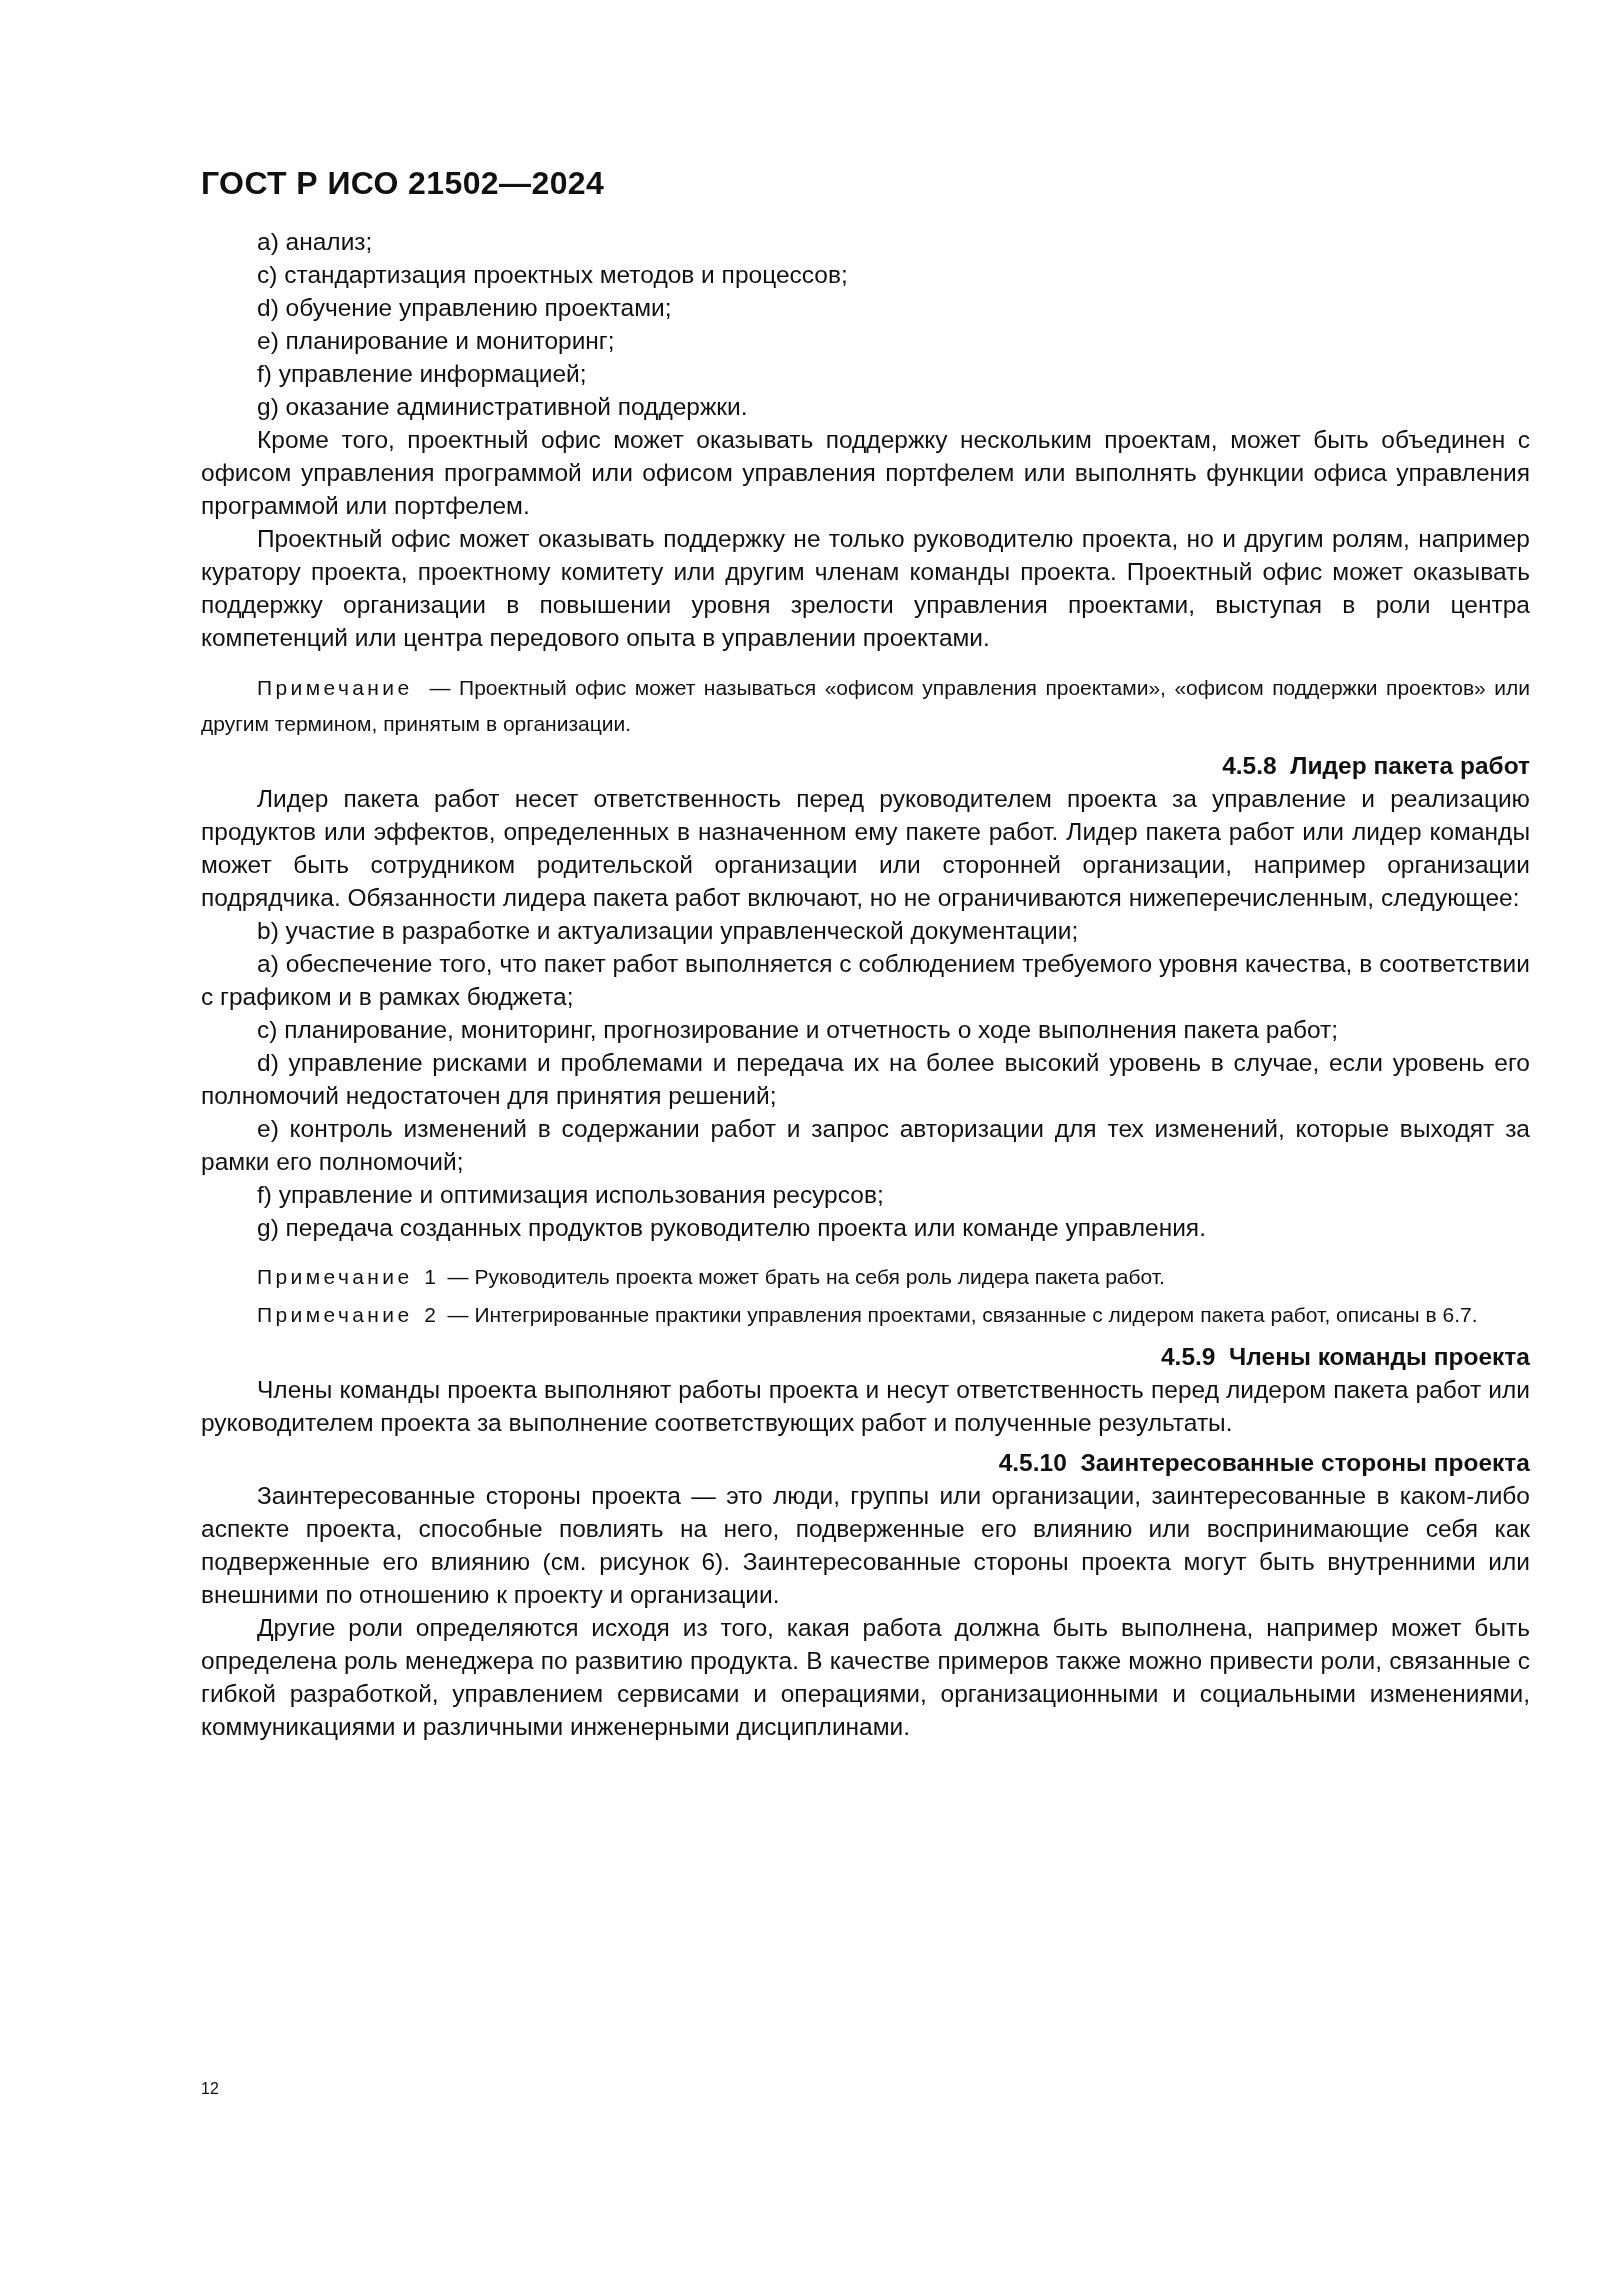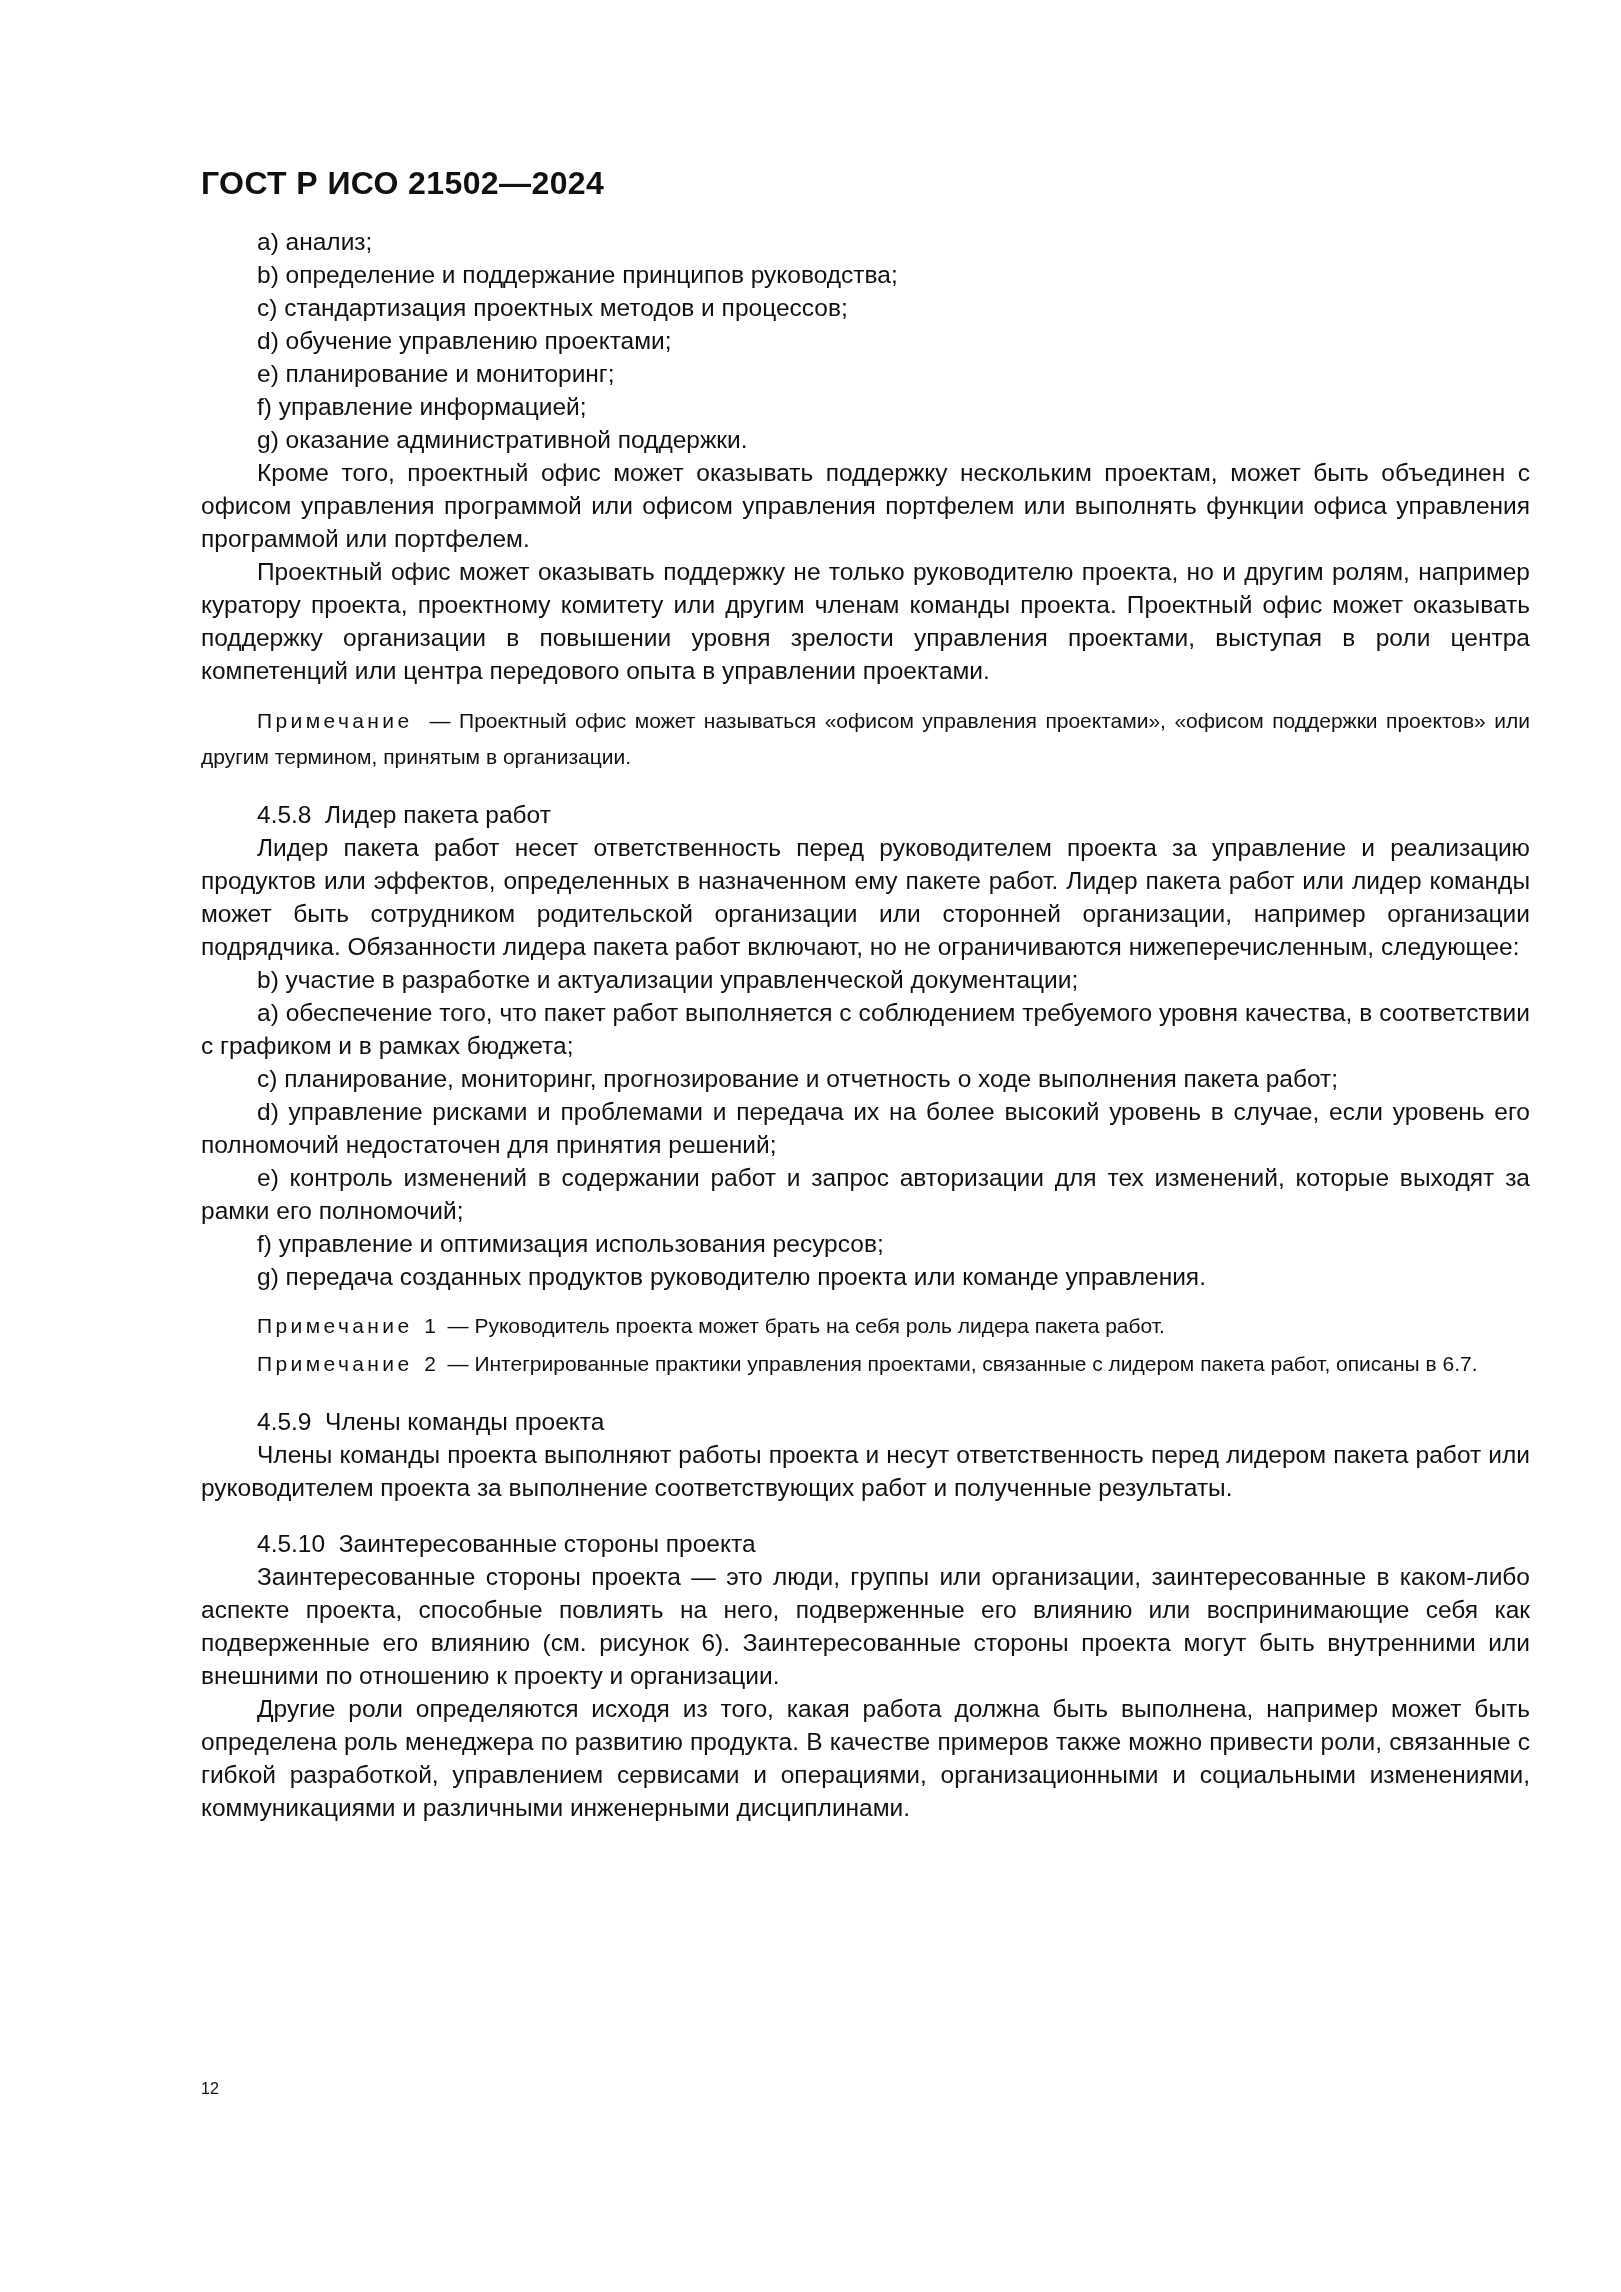--- a/index.html
+++ b/index.html
@@ -33,23 +33,23 @@
     left: 201px;
     width: 1329px;
     font-size: 24.5px;
     line-height: 33px;
     text-align: justify;
   }
   .para, .list-item, .heading, .note {
     text-indent: 56px;
   }
   .heading {
-    font-weight: 400;
-    text-align: left;
-    margin-top: 23px;
+    font-weight: 700;
+    text-align: right;
+    margin-top: 7px;
   }
   .note {
     font-size: 21px;
     line-height: 36px;
     margin-top: 15.7px;
   }
   .note + .note { margin-top: 2px; }
   .note-label { letter-spacing: 3.4px; }
   .page-number {
     position: absolute;
@@ -59,21 +59,20 @@
   }
 </style>
 </head>
 <body>
 
 <div class="page">
   <div class="doc-header">ГОСТ Р ИСО 21502—2024</div>
 
   <div class="content">
       <p class="list-item">a) анализ;</p>
-      <p class="list-item">b) определение и поддержание принципов руководства;</p>
       <p class="list-item">c) стандартизация проектных методов и процессов;</p>
       <p class="list-item">d) обучение управлению проектами;</p>
       <p class="list-item">e) планирование и мониторинг;</p>
       <p class="list-item">f) управление информацией;</p>
       <p class="list-item">g) оказание административной поддержки.</p>
       <p class="para">Кроме того, проектный офис может оказывать поддержку нескольким проектам, может быть объединен с офисом управления программой или офисом управления портфелем или выполнять функции офиса управления программой или портфелем.</p>
       <p class="para">Проектный офис может оказывать поддержку не только руководителю проекта, но и другим ролям, например куратору проекта, проектному комитету или другим членам команды проекта. Проектный офис может оказывать поддержку организации в повышении уровня зрелости управления проектами, выступая в роли центра компетенций или центра передового опыта в управлении проектами.</p>
       <p class="note"><span class="note-label">Примечание</span>&nbsp;&nbsp;—&nbsp;Проектный офис может называться «офисом управления проектами», «офисом поддержки проектов» или другим термином, принятым в организации.</p>
       <p class="heading">4.5.8&nbsp;&nbsp;Лидер пакета работ</p>
       <p class="para">Лидер пакета работ несет ответственность перед руководителем проекта за управление и реализацию продуктов или эффектов, определенных в назначенном ему пакете работ. Лидер пакета работ или лидер команды может быть сотрудником родительской организации или сторонней организации, например организации подрядчика. Обязанности лидера пакета работ включают, но не ограничиваются нижеперечисленным, следующее:</p>

